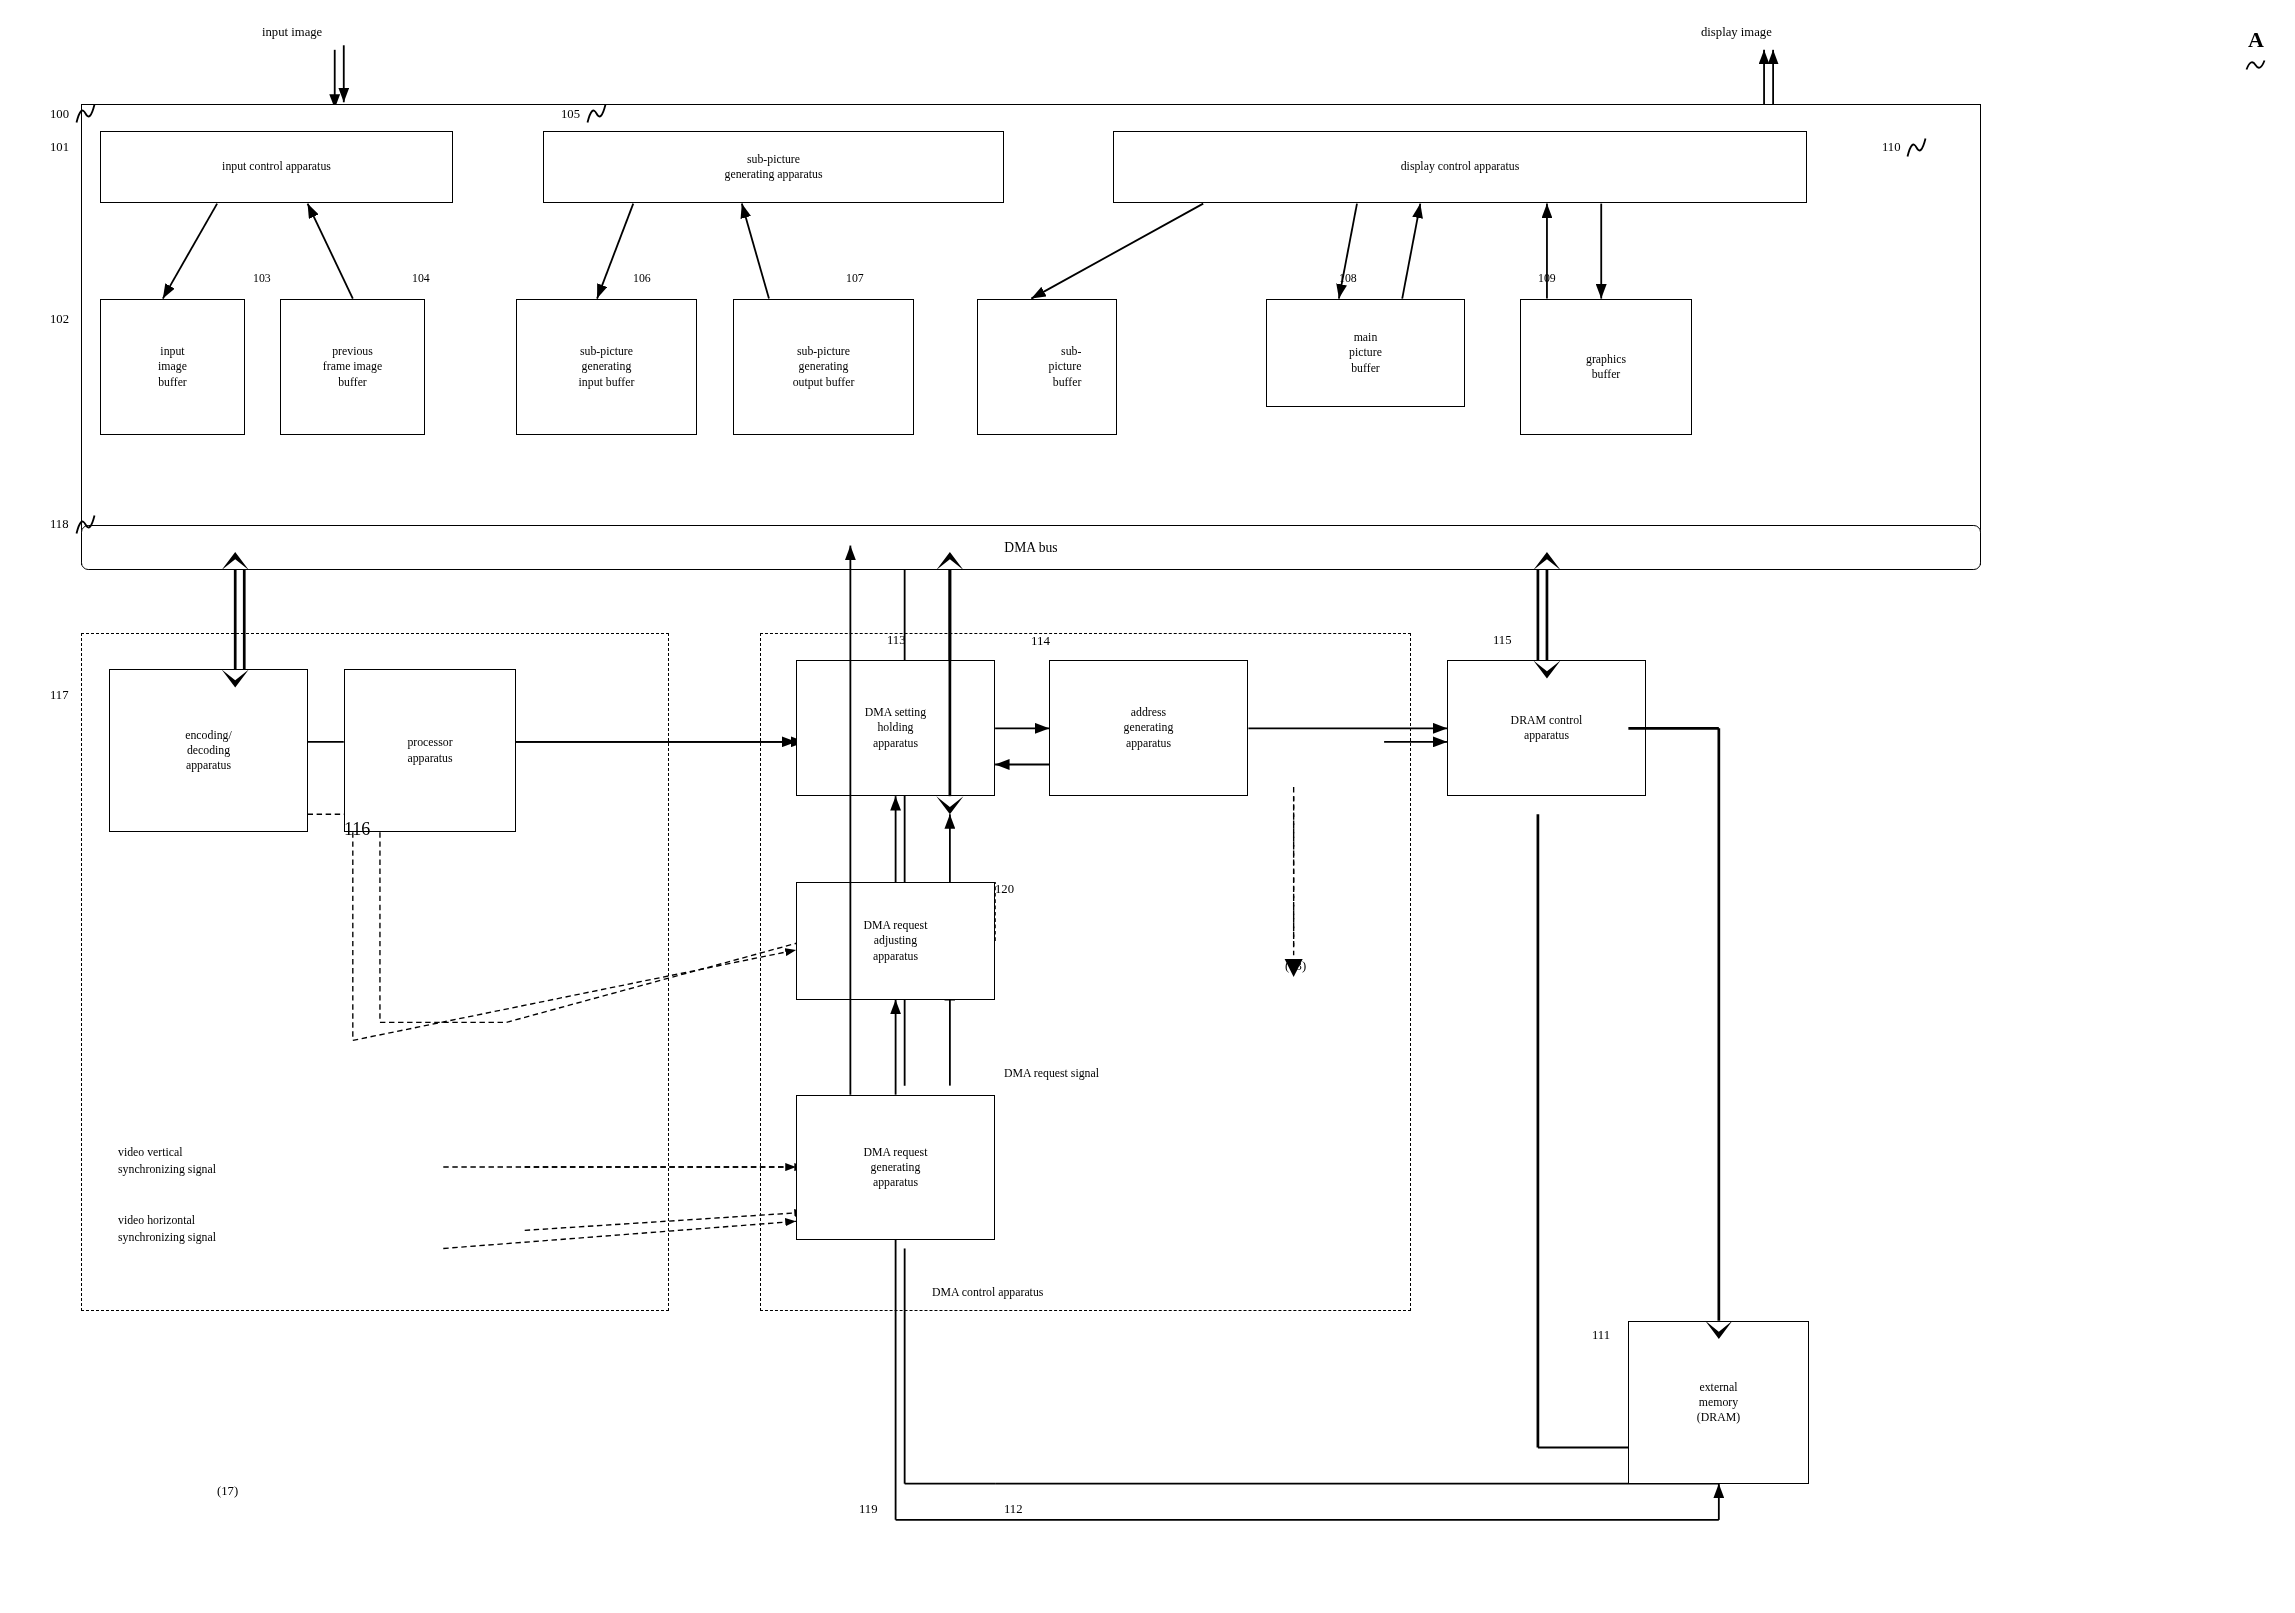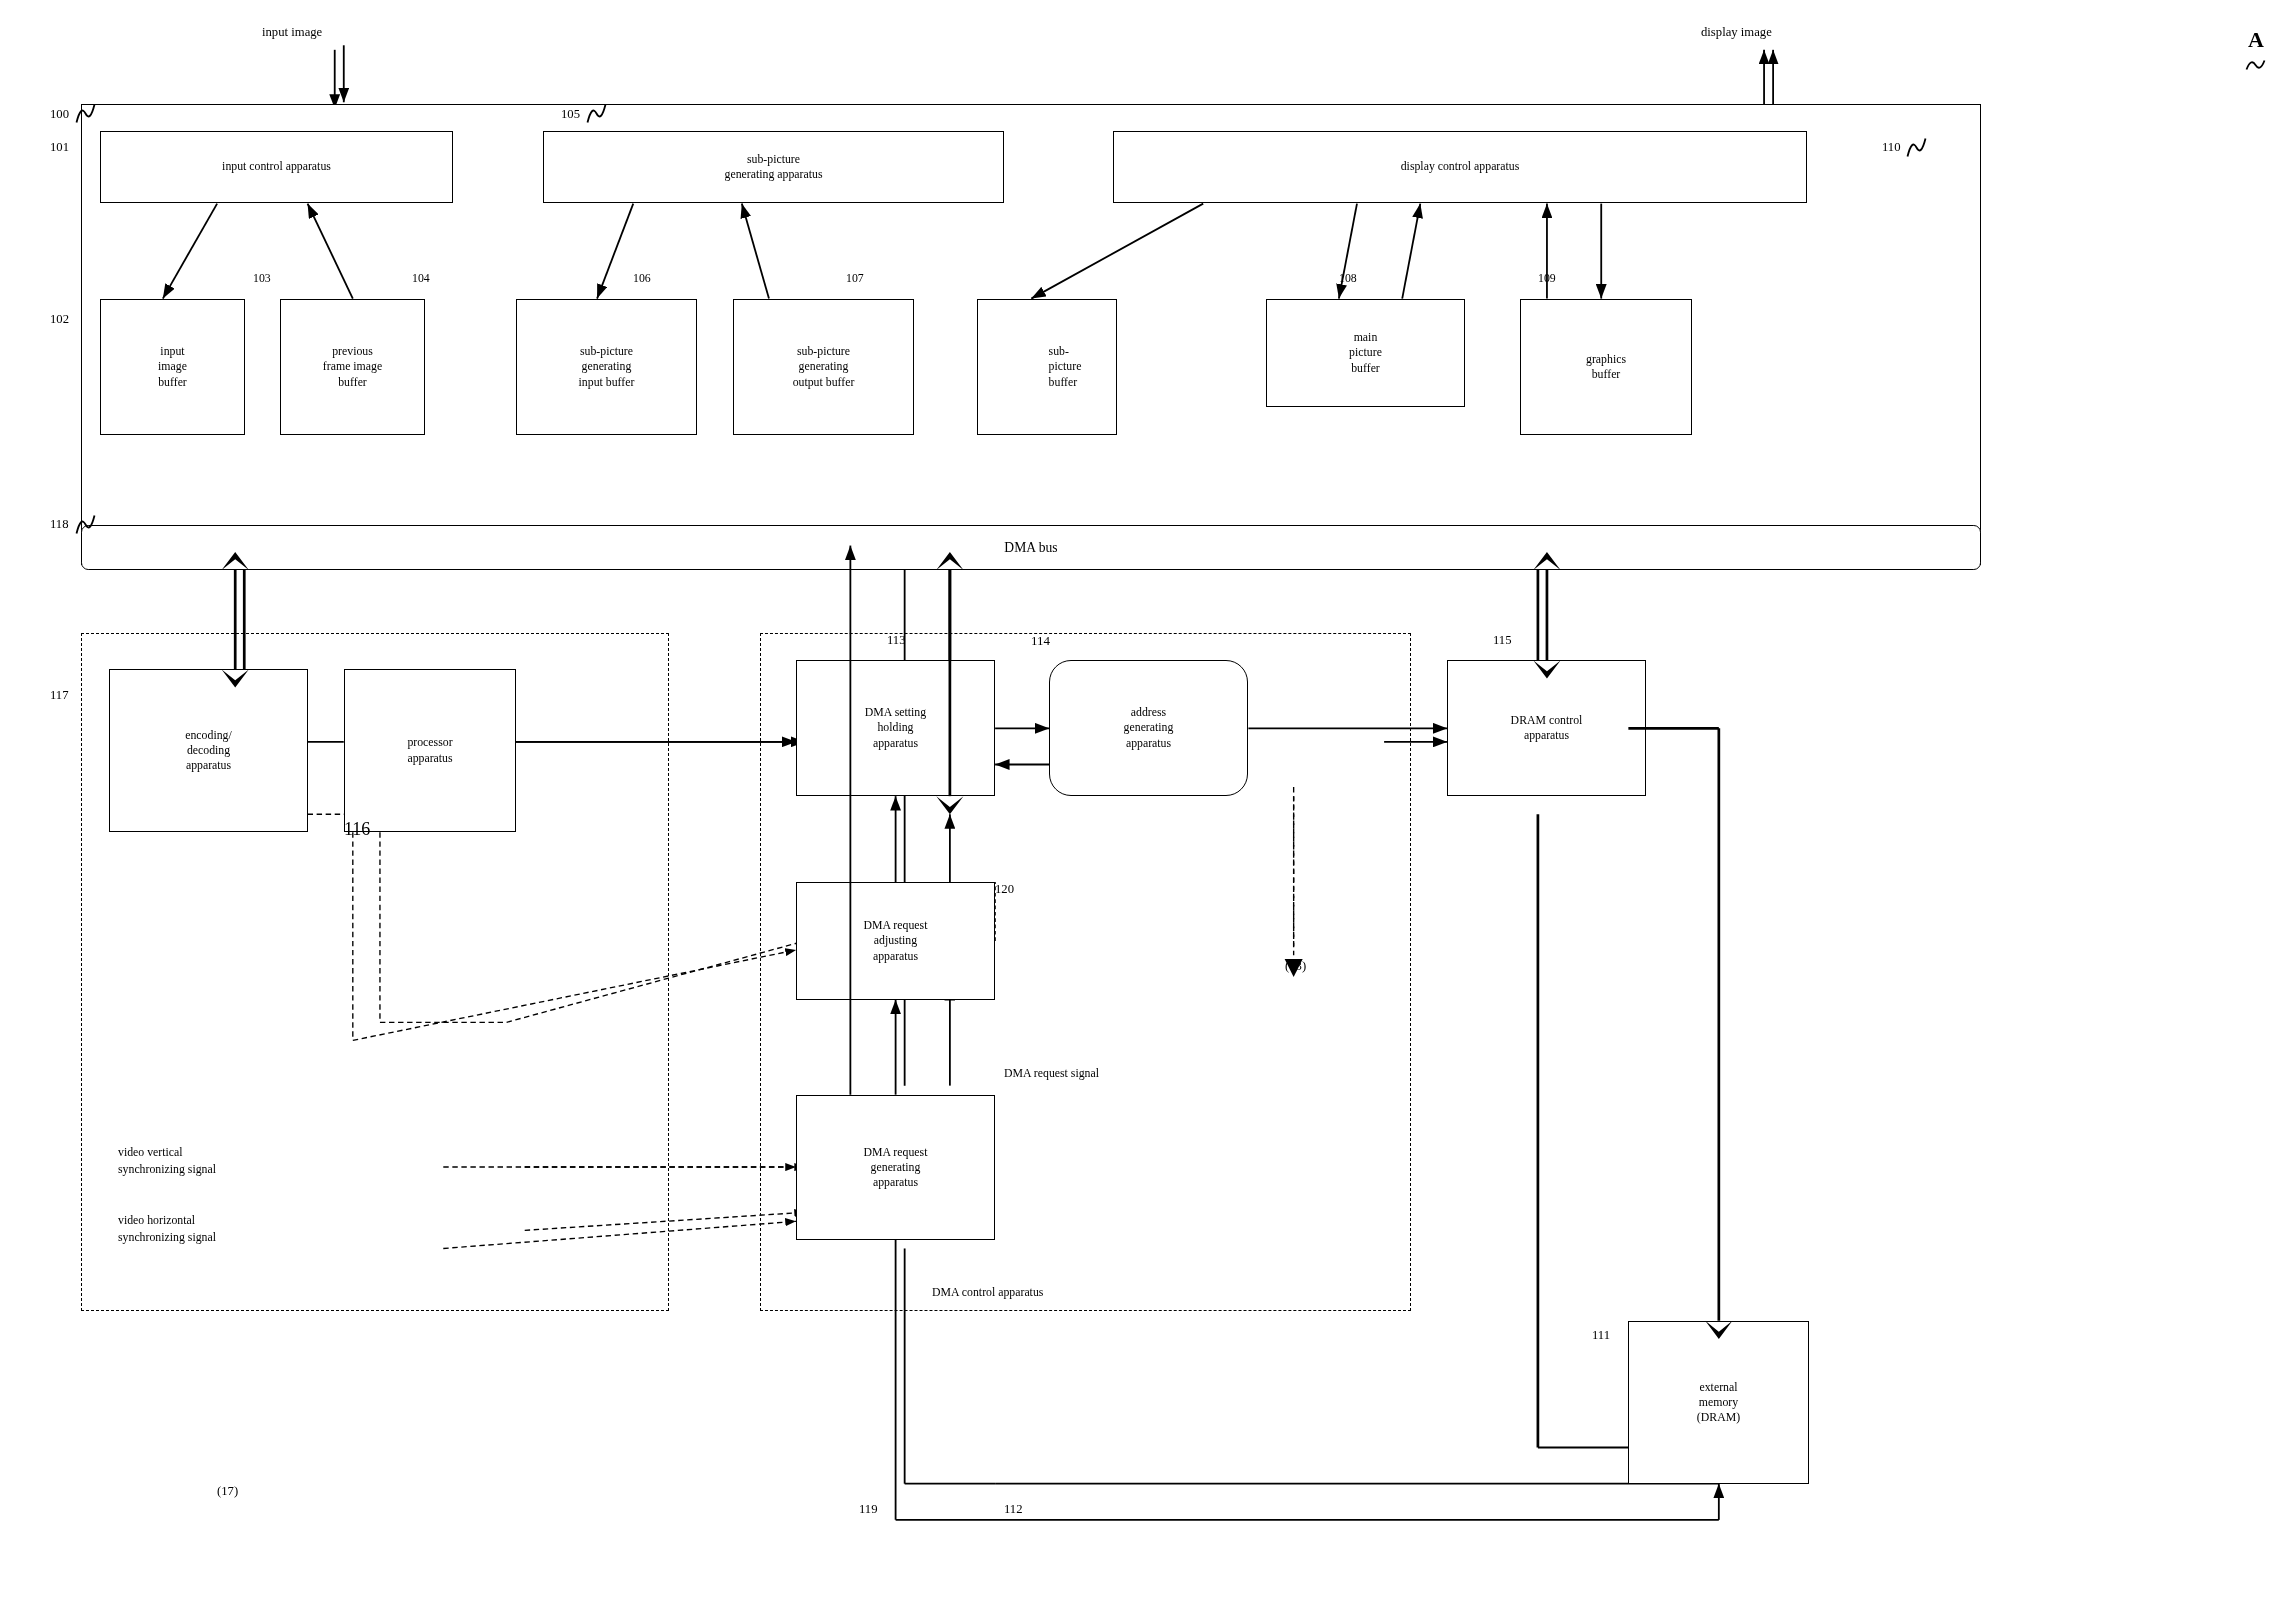--- a/index.html
+++ b/index.html
@@ -213,21 +213,21 @@
     </span>
   </div>
 
   <div class="box" style="left:733px; top:299px; width:181px; height:136px;">
     <span style="font-size:11.8px; text-align:center;">
       sub-picture<br>generating<br>output buffer
     </span>
   </div>
 
   <div class="box" style="left:977px; top:299px; width:140px; height:136px;">
-    <span style="font-size:11.8px; text-align:left;margin-left:36px;">
+    <span style="font-size:11.8px; text-align:right;margin-left:36px;">
       sub-<br>picture<br>buffer
     </span>
   </div>
 
   <div class="box" style="left:1266px; top:299px; width:199px; height:108px;">
     <span style="font-size:11.8px; text-align:center;">
       main<br>picture<br>buffer
     </span>
   </div>
 
@@ -260,21 +260,21 @@
 
   <div class="box box-dashed" style="left:760px; top:633px; width:651px; height:678px;">
   </div>
 
   <div class="box" style="left:796px; top:660px; width:199px; height:136px;">
     <span style="font-size:11.8px; text-align:center;">
       DMA setting<br>holding<br>apparatus
     </span>
   </div>
 
-  <div class="box" style="left:1049px; top:660px; width:199px; height:136px;border-radius:22px;">
+  <div class="box" style="left:1049px; top:660px; width:199px; height:136px;">
     <span style="font-size:11.8px; text-align:center;">
       address<br>generating<br>apparatus
     </span>
   </div>
 
   <div class="box" style="left:1447px; top:660px; width:199px; height:136px;">
     <span style="font-size:11.8px; text-align:center;">
       DRAM control<br>apparatus
     </span>
   </div>

